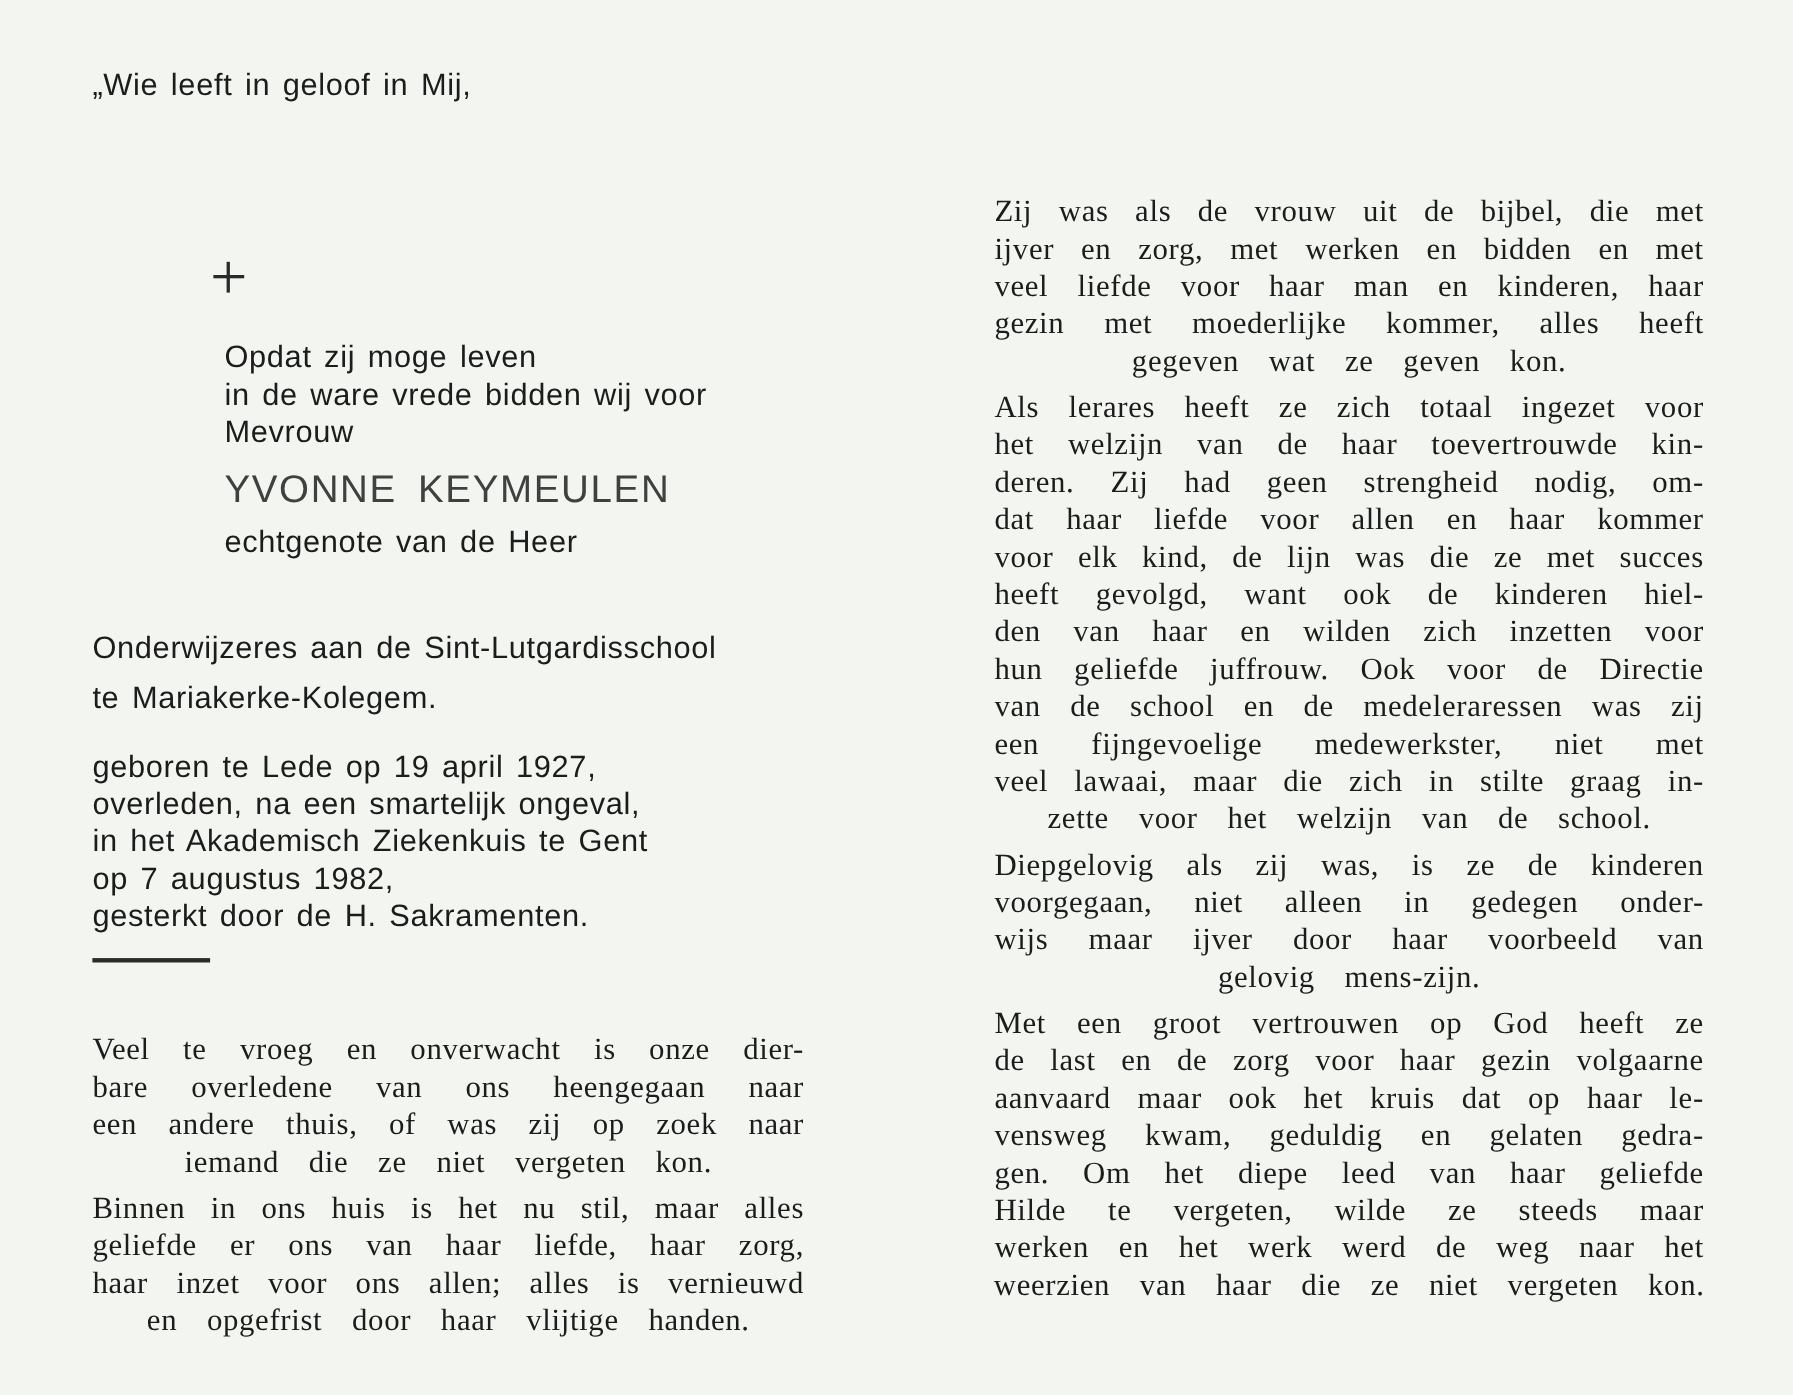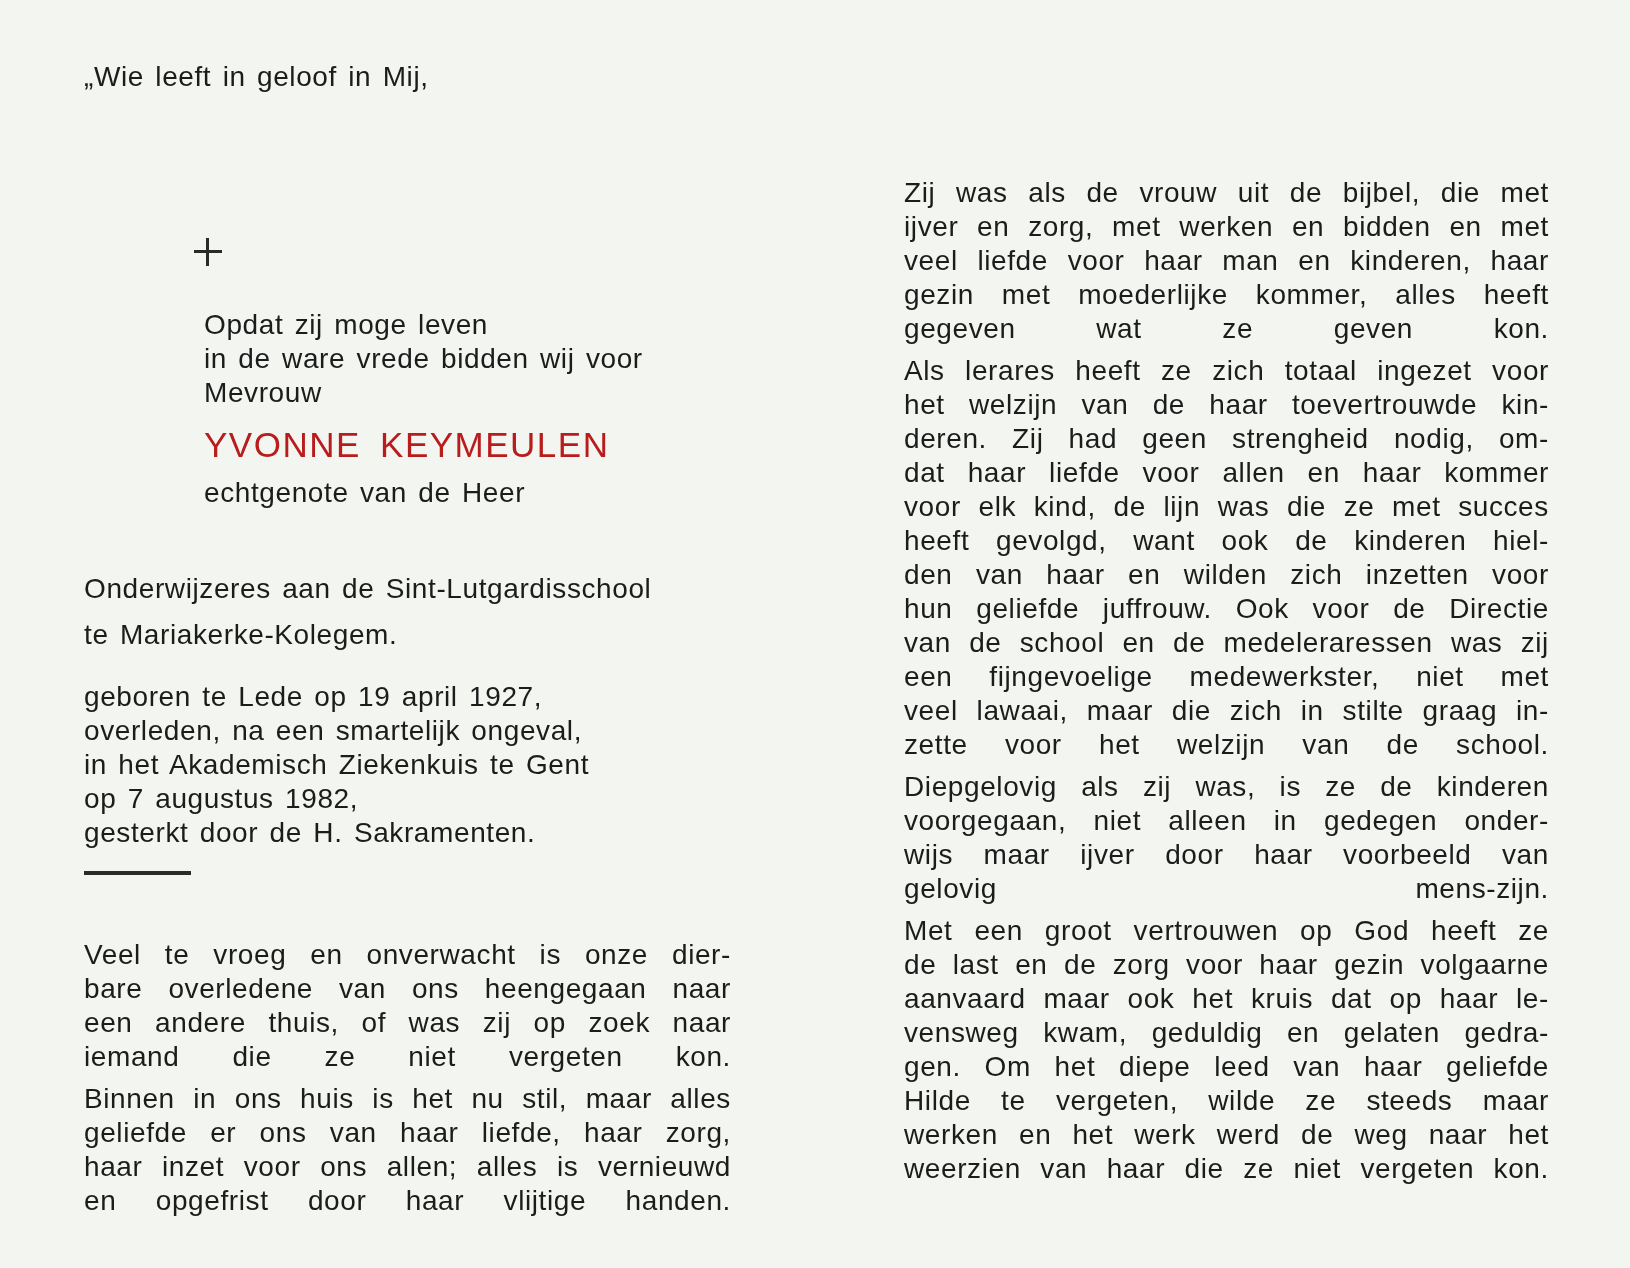--- a/index.html
+++ b/index.html
@@ -69,21 +69,21 @@
       top: 308px;
     }
     .name {
       font-size: 35px;
       line-height: 42px;
       letter-spacing: 1.5px;
       word-spacing: 8px;
       margin-top: 14px;
       margin-bottom: 10px;
       white-space: nowrap;
-      color: #b91c1c;
+      color: #404040;
     }
     .spouse-name {
       letter-spacing: 2px;
     }
     .occupation {
       position: absolute;
       left: 84px;
       top: 566px;
     }
     .occupation .line { line-height: 46px; }
@@ -101,29 +101,30 @@
       background: #2b2b2b;
     }
     .reflection {
       position: absolute;
       left: 84px;
       top: 938px;
       width: 650px;
     }
     .para {
       margin-bottom: 8px;
+      font-family: Liberation Serif, serif;
     }
     .para .line {
       display: flex;
       justify-content: space-between;
       width: 100%;
     }
     .para .line.last {
-      justify-content: space-between;
-      gap: 8px;
+      justify-content: center;
+      gap: 27px;
     }
     .col-right .para .line { width: 645px; }
     .col-left .para .line, .reflection .para .line { width: 647px; }
   </style>
 </head>
 <body>
 
 <div class="page">
 
   <div class="col-left motto">

